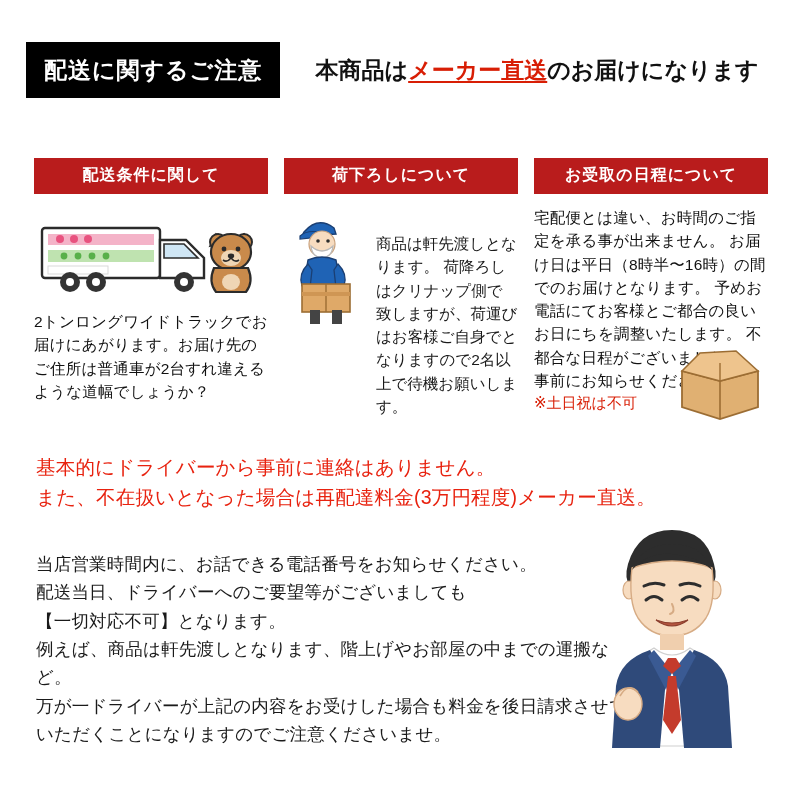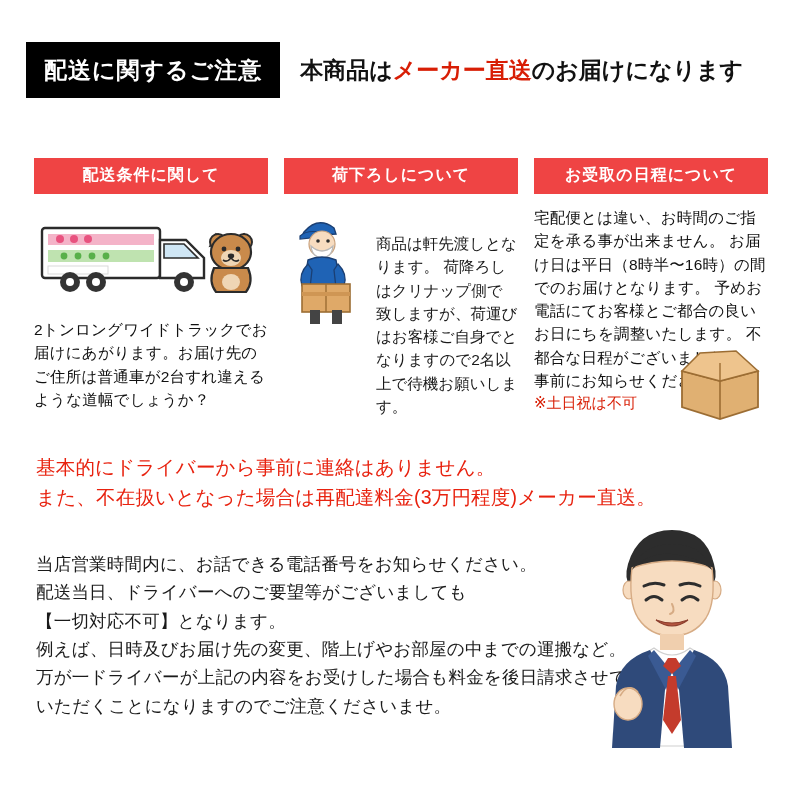--- a/index.html
+++ b/index.html
@@ -46,59 +46,60 @@
   }
   .header-title {
     flex: 1;
     display: flex;
     align-items: center;
     font-size: 23px;
     font-weight: bold;
     color: #111111;
     padding-left: 20px;
     white-space: nowrap;
+    justify-content: center;
   }
   .header-title .hl {
     color: #d81e05;
+    text-decoration: underline;
     text-underline-offset: 3px;
   }
 
   
   .cols {
     position: absolute;
     top: 158px;
     left: 34px;
     width: 734px;
     display: flex;
     gap: 16px;
   }
   .col {
     width: 234px;
   }
   .col-head {
-    background: #ef4444;
+    background: #b91c1c;
     color: #ffffff;
     font-size: 16px;
     font-weight: bold;
     text-align: center;
     padding: 7px 0 8px;
     letter-spacing: 1px;
   }
   .col-body {
     margin-top: 12px;
     position: relative;
   }
   .col-text {
     font-size: 15.5px;
     line-height: 1.5;
     color: #111111;
     letter-spacing: 0.2px;
   }
   .col1-text {
-    margin-top: 8px;
   }
   .col2-row {
     display: flex;
     gap: 6px;
     align-items: flex-start;
   }
   .col2-text {
     flex: 1;
     font-size: 15.5px;
     line-height: 1.5;
@@ -300,21 +301,21 @@
 
   <div class="red-block">
     <div>基本的にドライバーから事前に連絡はありません。</div>
     <div>また、不在扱いとなった場合は再配達料金(3万円程度)メーカー直送。</div>
   </div>
 
   <div class="body-text">
     <div>当店営業時間内に、お話できる電話番号をお知らせください。</div>
     <div>配送当日、ドライバーへのご要望等がございましても</div>
     <div>【一切対応不可】となります。</div>
-    <div>例えば、日時及びお届け先の変更、階上げやお部屋の中までの運搬など。</div>
+    <div>例えば、商品は軒先渡しとなります、階上げやお部屋の中までの運搬など。</div>
     <div>万が一ドライバーが上記の内容をお受けした場合も料金を後日請求させていただくことになりますのでご注意くださいませ。</div>
   </div>
 
   <div class="man-wrap">
     <svg viewBox="0 0 190 240" width="190" height="240" xmlns="http://www.w3.org/2000/svg">
 
       <path d="M44 56 q10 -34 44 -34 q34 0 42 34 q4 14 -2 22 l-82 0 q-6 -8 -2 -22 z" fill="#2d2d2d"></path>
 
       <ellipse cx="45" cy="82" rx="6" ry="9" fill="#f7dcc0" stroke="#d6ab84" stroke-width="1.2"></ellipse>
       <ellipse cx="131" cy="82" rx="6" ry="9" fill="#f7dcc0" stroke="#d6ab84" stroke-width="1.2"></ellipse>

